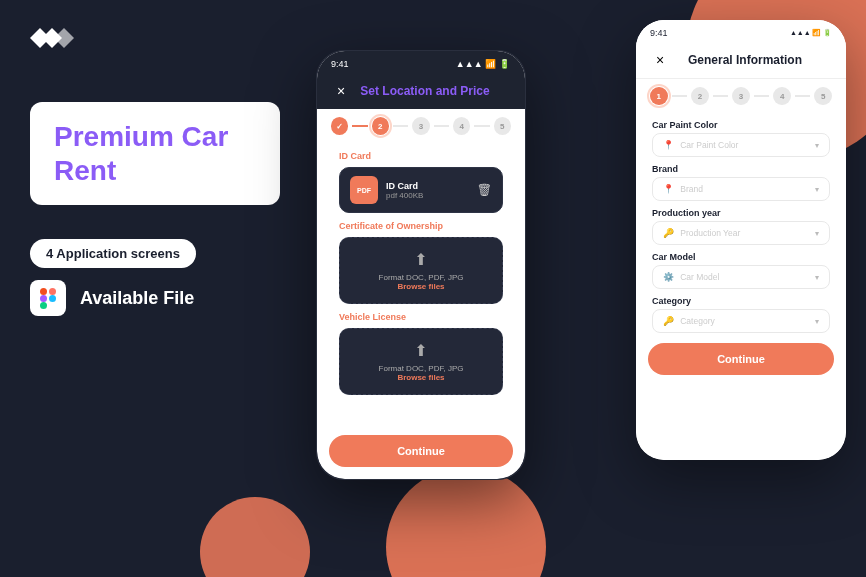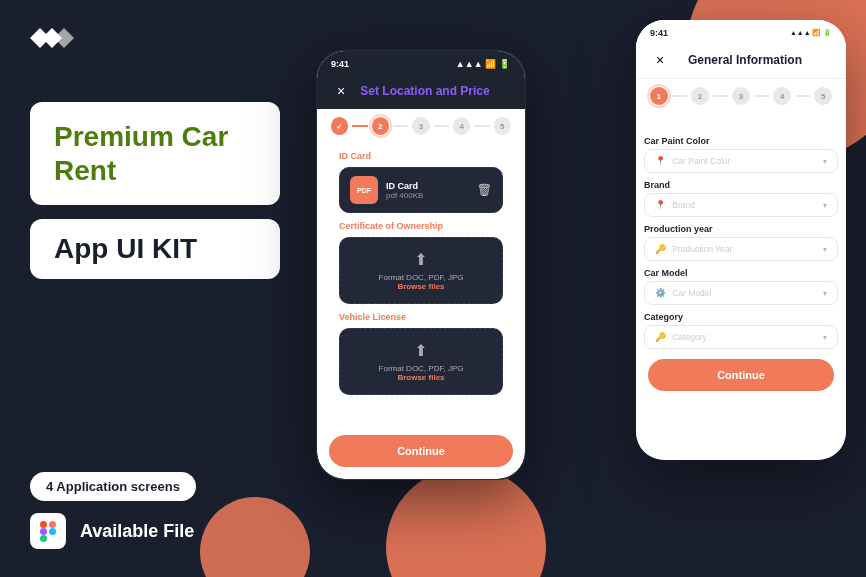--- a/index.html
+++ b/index.html
@@ -68,21 +68,21 @@
     }
     .title-box {
       background: white;
       border-radius: 12px;
       padding: 18px 24px;
       margin-bottom: 14px;
     }
     .title-box h1 {
       font-size: 28px;
       font-weight: 800;
-      color: #4d7c0f;
+      color: #8b5cf6;
       line-height: 1.2;
     }
     .subtitle-box {
       background: white;
       border-radius: 12px;
       padding: 14px 24px;
       margin-bottom: auto;
     }
     .subtitle-box h2 {
       font-size: 28px;
@@ -167,21 +167,21 @@
       display: flex;
       flex-direction: column;
     }
 
     .phone-status-bar {
       display: flex;
       justify-content: space-between;
       align-items: center;
       padding: 8px 14px 4px;
       font-size: 9px;
-      font-weight: 700;
+      font-weight: 400;
     }
     .phone-back .phone-status-bar {
       background: #1e2330;
       color: white;
     }
     .phone-front .phone-status-bar {
       background: white;
       color: #1a1f2e;
     }
 
@@ -358,23 +358,22 @@
       border-radius: 20px;
       padding: 10px;
       text-align: center;
       font-size: 11px;
       font-weight: 700;
       color: white;
     }
 
     
     .form-section {
-      padding: 0 8px;
+      padding: 0 16px;
       overflow: hidden;
-      margin-top: 16px;
     }
     .form-field-label {
       font-size: 9px;
       font-weight: 700;
       color: #1a1f2e;
       margin-top: 7px;
       margin-bottom: 3px;
     }
     .form-field {
       border: 1px solid #e8e8e8;
@@ -410,23 +409,20 @@
   <div class="logo">
     <svg viewBox="0 0 60 40" fill="white" xmlns="http://www.w3.org/2000/svg">
       <polygon points="0,10 10,0 20,10 10,20" fill="white"></polygon>
       <polygon points="12,10 22,0 32,10 22,20" fill="white"></polygon>
       <polygon points="24,10 34,0 44,10 34,20" fill="white" opacity="0.6"></polygon>
     </svg>
   </div>
 
   <div class="title-box">
     <h1>Premium Car Rent</h1>
-  </div>
-  <div class="subtitle-box">
-    <h2>App UI KIT</h2>
   </div>
 
   <div class="badge-row">
     <div class="screens-badge">
       <span>4 Application screens</span>
     </div>
   </div>
   <div class="badge-row" style="margin-top:12px;">
     <div class="figma-icon">
 

